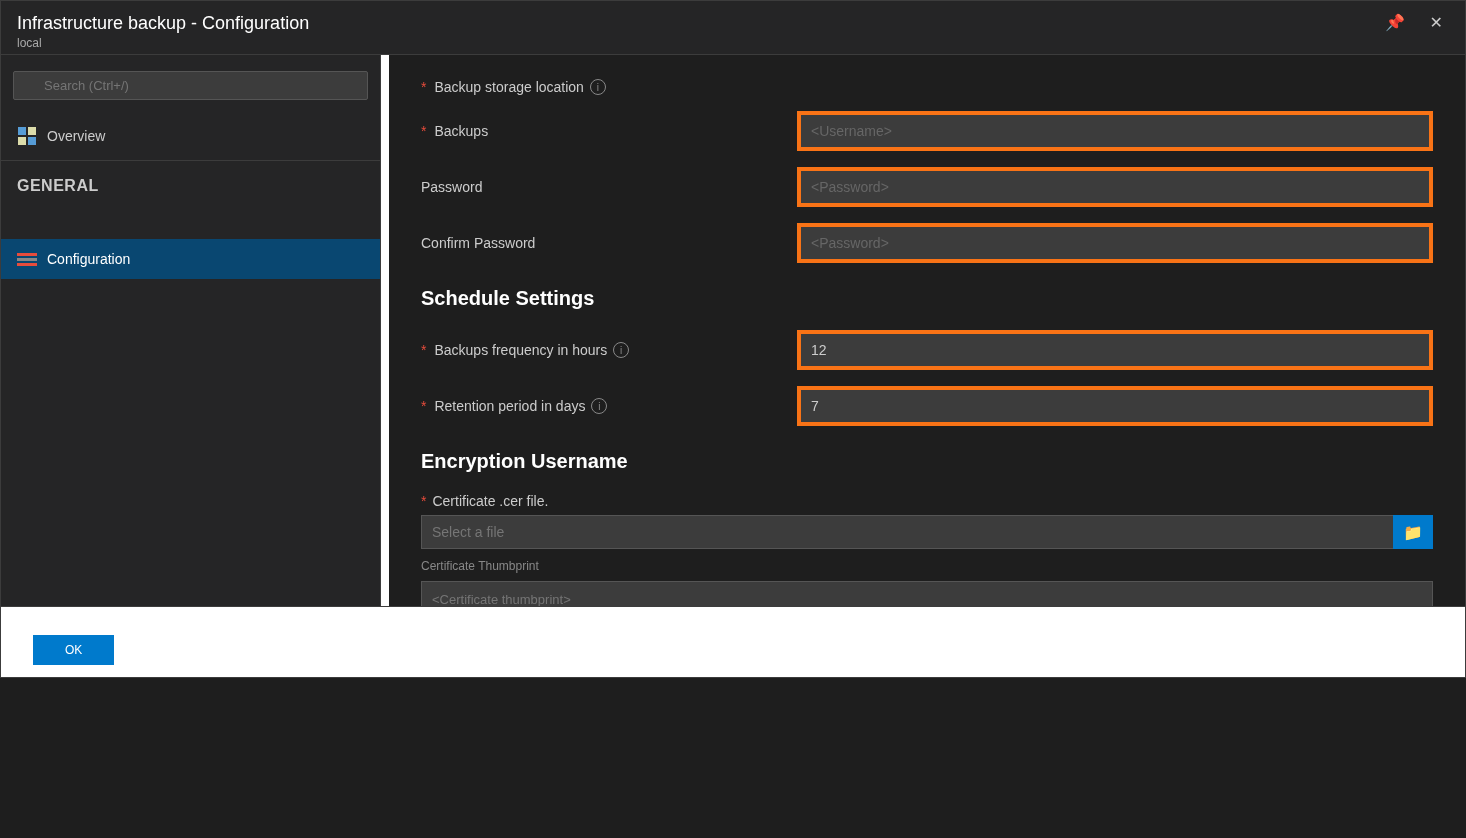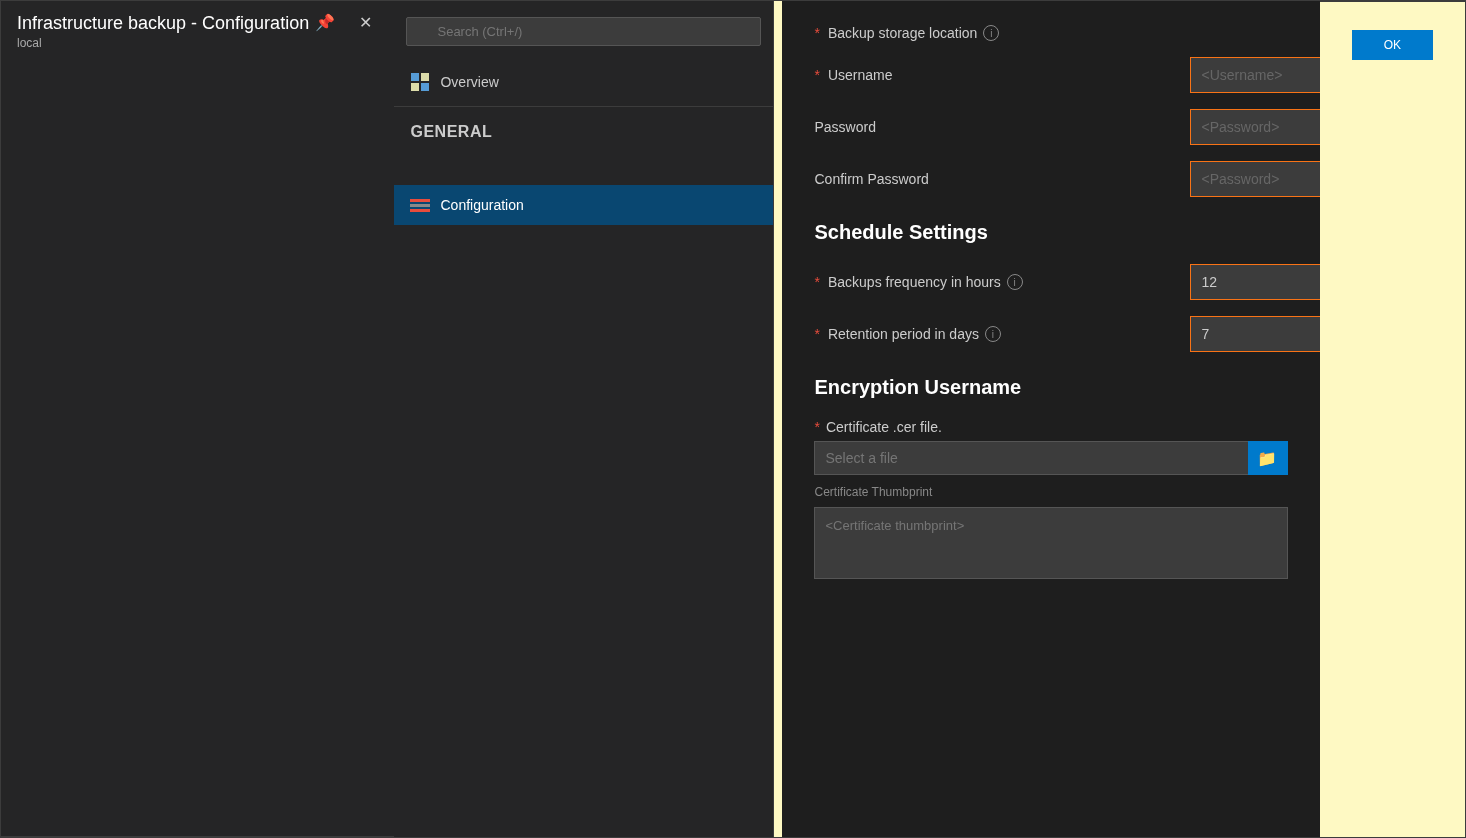--- a/index.html
+++ b/index.html
@@ -7,24 +7,24 @@
       background: #1e1e1e;
       font-family: 'Segoe UI', Tahoma, Geneva, Verdana, sans-serif;
       color: #cccccc;
       width: 1466px;
       height: 838px;
       overflow: hidden;
     }
 
     .window {
       width: 1466px;
-      height: 838px;
-      background: #fef9c3;
-      display: flex;
-      flex-direction: row;
+      height: 678px;
+      background: #ffffff;
+      display: flex;
+      flex-direction: column;
       border: 1px solid #3c3c3c;
     }
 
     .title-bar {
       background: #252526;
       padding: 12px 16px 4px 16px;
       display: flex;
       justify-content: space-between;
       align-items: flex-start;
       border-bottom: 1px solid #3c3c3c;
@@ -195,21 +195,21 @@
       border-radius: 50%;
       border: 1px solid #888888;
       font-size: 10px;
       color: #888888;
       cursor: default;
     }
 
     .form-input {
       flex: 1;
       background: #3c3c3c;
-      border: 1px solid #f97316;
+      border: 4px solid #f97316;
       color: #cccccc;
       padding: 8px 10px;
       font-size: 14px;
       outline: none;
       min-height: 36px;
     }
 
     .form-input.active-border {
       border: 2px solid #007acc;
     }
@@ -365,21 +365,21 @@
         <div class="form-label">
           <span class="required-star">*</span>
           <span>Backup storage location</span>
           <span class="info-icon" title="Information">i</span>
         </div>
       </div>
 
       <div class="form-row">
         <div class="form-label">
           <span class="required-star">*</span>
-          <span>Username</span>
+          <span>Backups</span>
         </div>
         <input class="form-input" type="text" placeholder="&lt;Username&gt;" style="">
       </div>
 
       <div class="form-row">
         <div class="form-label">
           <span>Password</span>
         </div>
         <input class="form-input" type="password" placeholder="&lt;Password&gt;" style="">
       </div>

